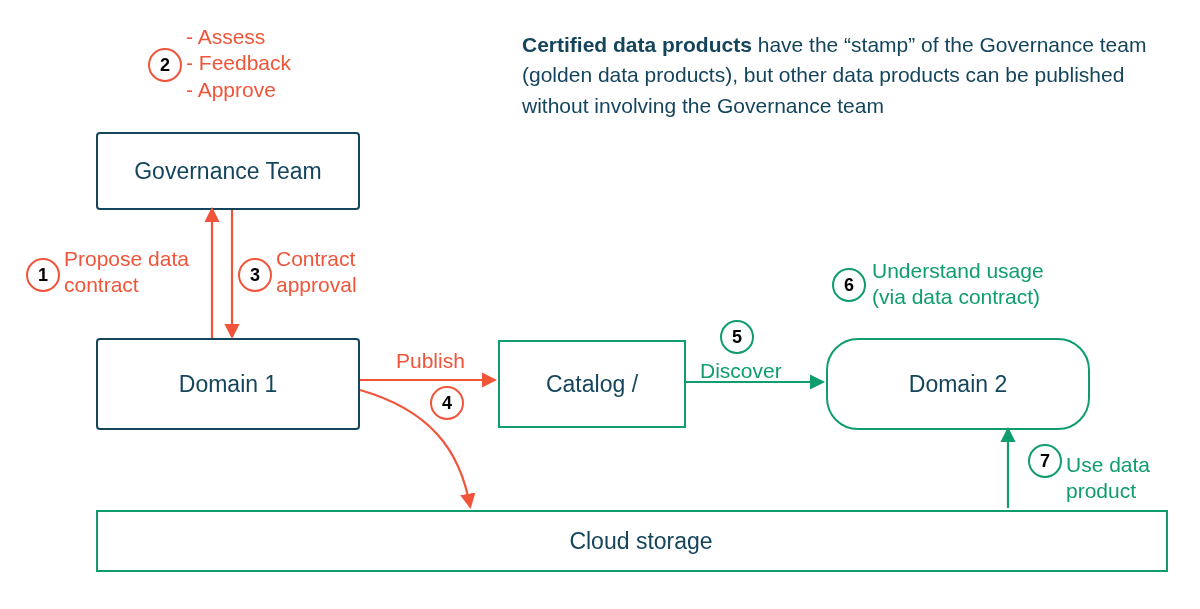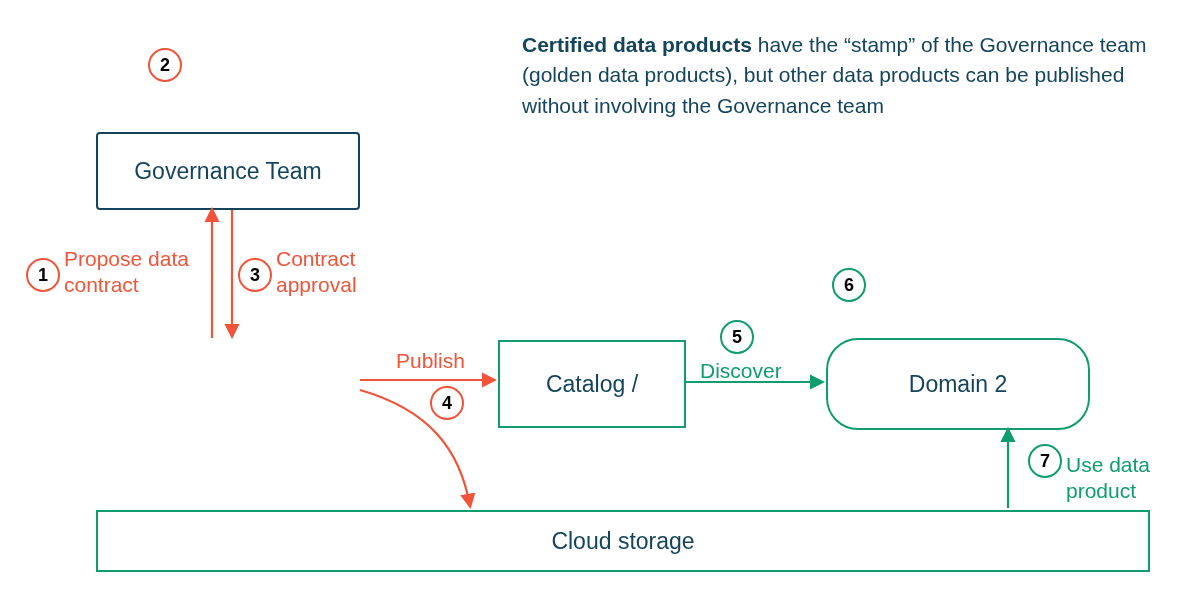--- a/index.html
+++ b/index.html
@@ -54,43 +54,51 @@
 <div class="stage">
 
   <div class="blurb">
     <b>Certified data products</b><span> have the “stamp” of the Governance team (golden data products), but other data products can be published without involving the Governance team</span>
   </div>
 
   <div class="box rbig" style="left:96px;top:132px;width:260px;height:74px;">
     <span>Governance Team</span>
   </div>
 
+  <div class="box rbig" style="left:96px;top:338px;width:260px;height:88px;">
+    <span>Domain 1</span>
+  </div>
 
   <div class="box rect-green" style="left:498px;top:340px;width:184px;height:84px;flex-direction:column;">
     <span>Catalog /</span>
   </div>
 
   <div class="box rgreen" style="left:826px;top:338px;width:260px;height:88px;">
     <span>Domain 2</span>
   </div>
 
-  <div class="box rect-green" style="left:96px;top:510px;width:1050px;height:58px;">
+  <div class="box rect-green" style="left:96px;top:510px;width:1050px;height:58px;padding-left:18px;">
     <span>Cloud storage</span>
   </div>
 
   <div class="num orange-ring" style="left:26px;top:258px;">
     <span>1</span>
   </div>
   <div class="lbl orange" style="left:64px;top:246px;">
     <span>Propose data</span><br>
     <span>contract</span>
   </div>
 
   <div class="num orange-ring" style="left:148px;top:48px;">
     <span>2</span>
+  </div>
+  <div class="lbl orange" style="left:186px;top:24px;">
+    <span>- Assess</span><br>
+    <span>- Feedback</span><br>
+    <span>- Approve</span>
   </div>
 
   <div class="num orange-ring" style="left:238px;top:258px;">
     <span>3</span>
   </div>
   <div class="lbl orange" style="left:276px;top:246px;">
     <span>Contract</span><br>
     <span>approval</span>
   </div>
 
@@ -103,20 +111,24 @@
 
   <div class="num green-ring" style="left:720px;top:320px;">
     <span>5</span>
   </div>
   <div class="lbl green" style="left:700px;top:358px;">
     <span>Discover</span>
   </div>
 
   <div class="num green-ring" style="left:832px;top:268px;">
     <span>6</span>
+  </div>
+  <div class="lbl green" style="left:872px;top:258px;">
+    <span>Understand usage</span><br>
+    <span>(via data contract)</span>
   </div>
 
   <div class="num green-ring" style="left:1028px;top:444px;">
     <span>7</span>
   </div>
   <div class="lbl green" style="left:1066px;top:434px;margin-top:18px;">
     <span>Use data</span><br>
     <span>product</span>
   </div>
 

